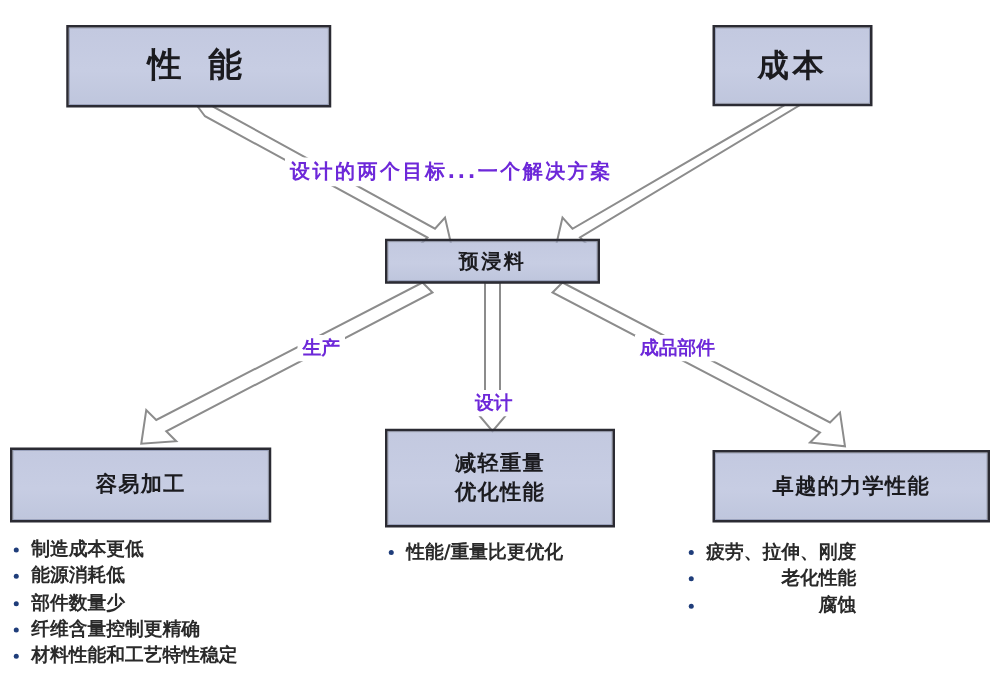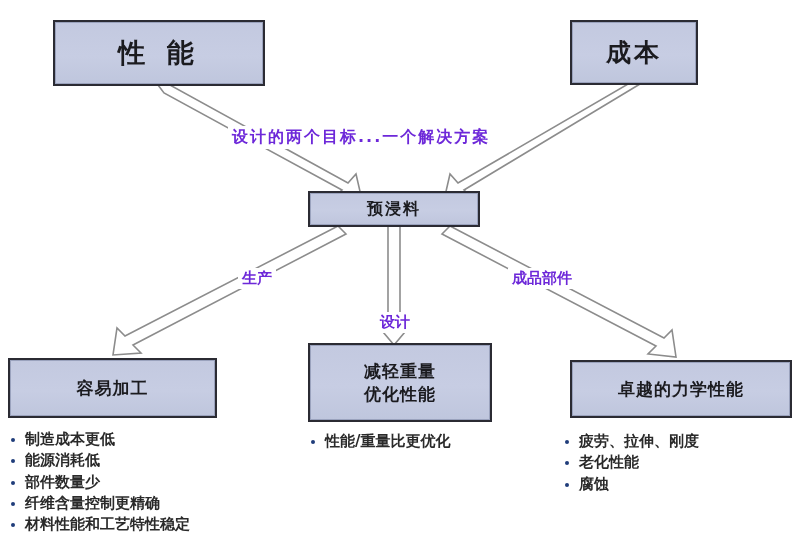--- a/index.html
+++ b/index.html
@@ -80,21 +80,21 @@
     position: absolute;
     left: 3px;
     top: 9px;
     width: 4px;
     height: 4px;
     background: #1f3d7a;
     border-radius: 50%;
   }
   #bullets-easy   { left: 8px;   top: 429px; }
   #bullets-weight { left: 308px; top: 431px; }
-  #bullets-mech   { left: 562px; top: 431px; }
+  #bullets-mech   { left: 548px; top: 431px; text-align: right; }
 </style>
 </head>
 <body>
 
 <div id="canvas">
 
   <svg class="arrows" viewBox="0 0 800 541">
 
     <g>
       <polygon points="158,85 170,85 348,183 356,174 362,200 334,198 342,190 164,93" fill="#ffffff" stroke="#8c8c8c" stroke-width="1.6" stroke-linejoin="miter"></polygon>

